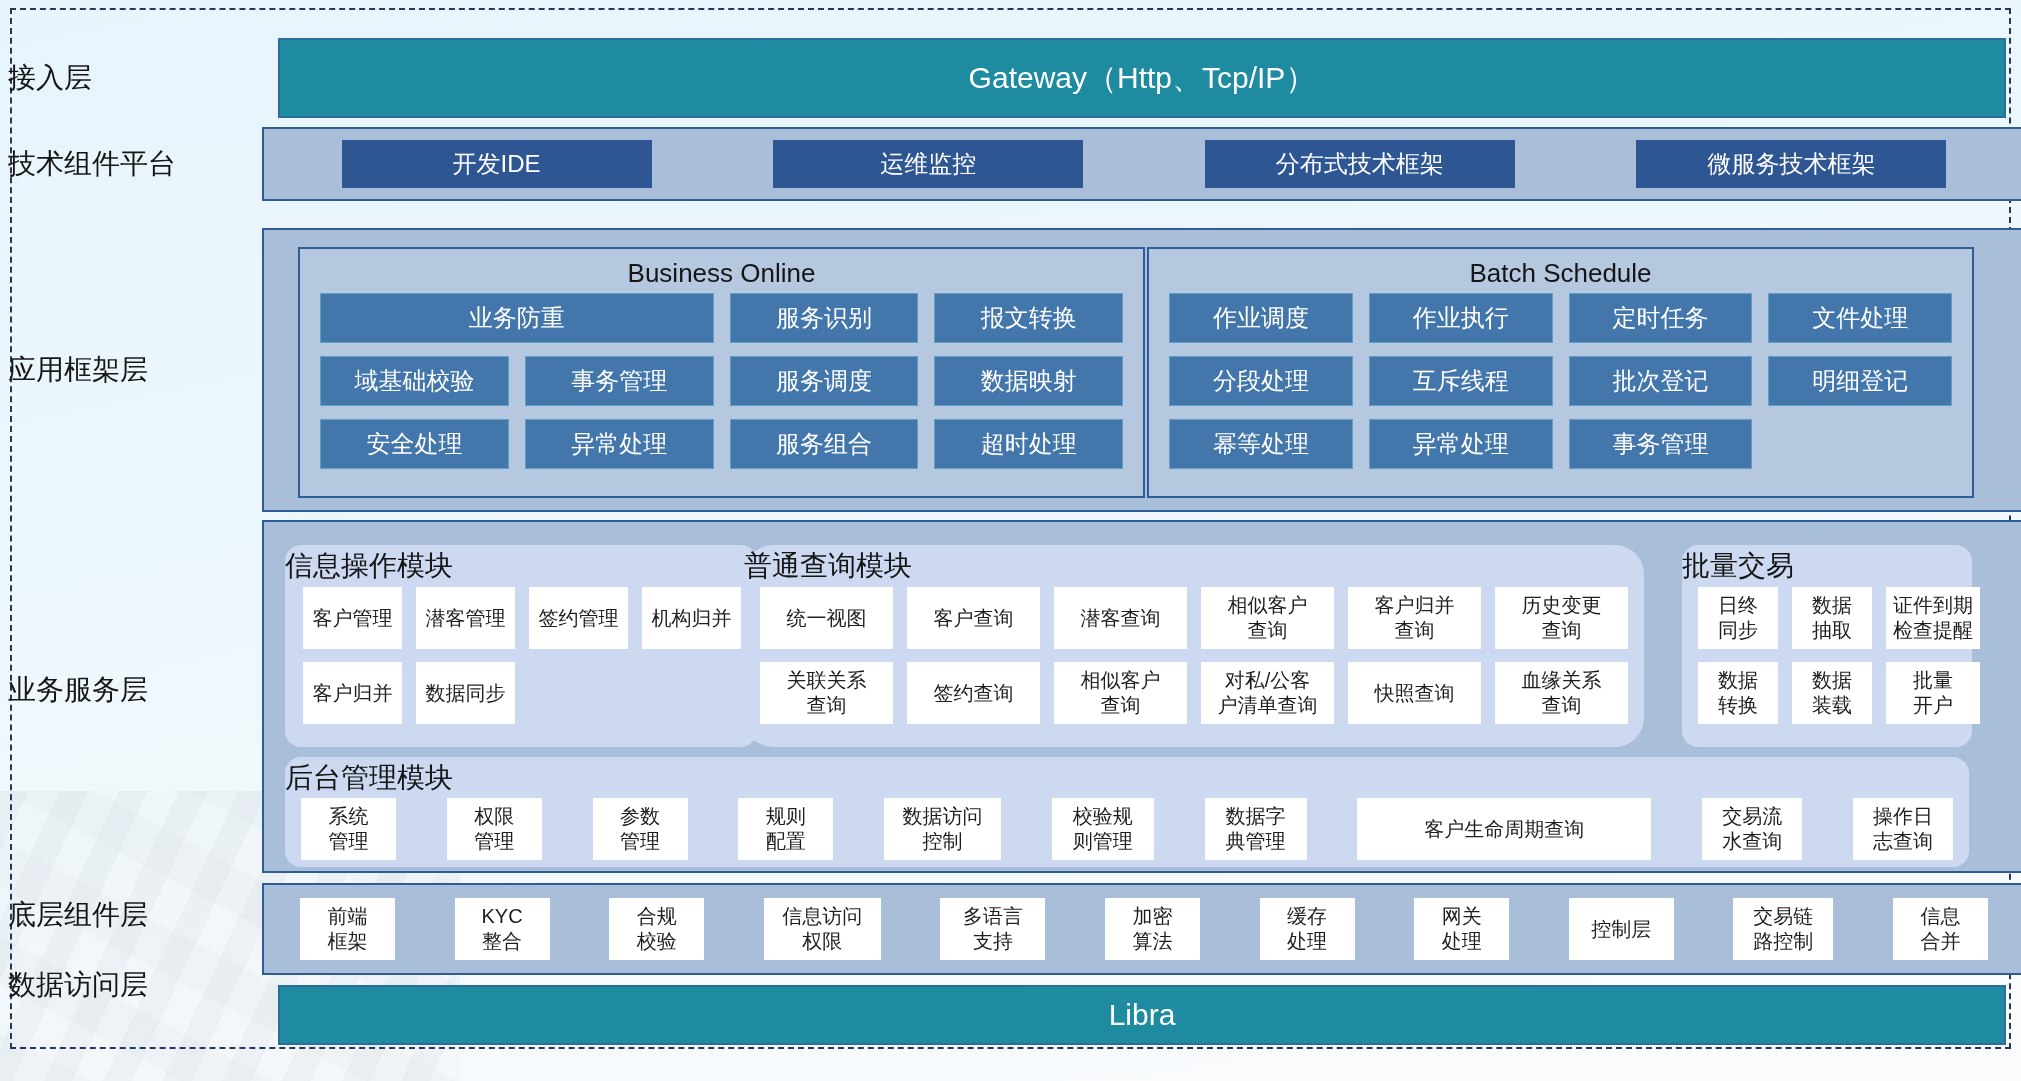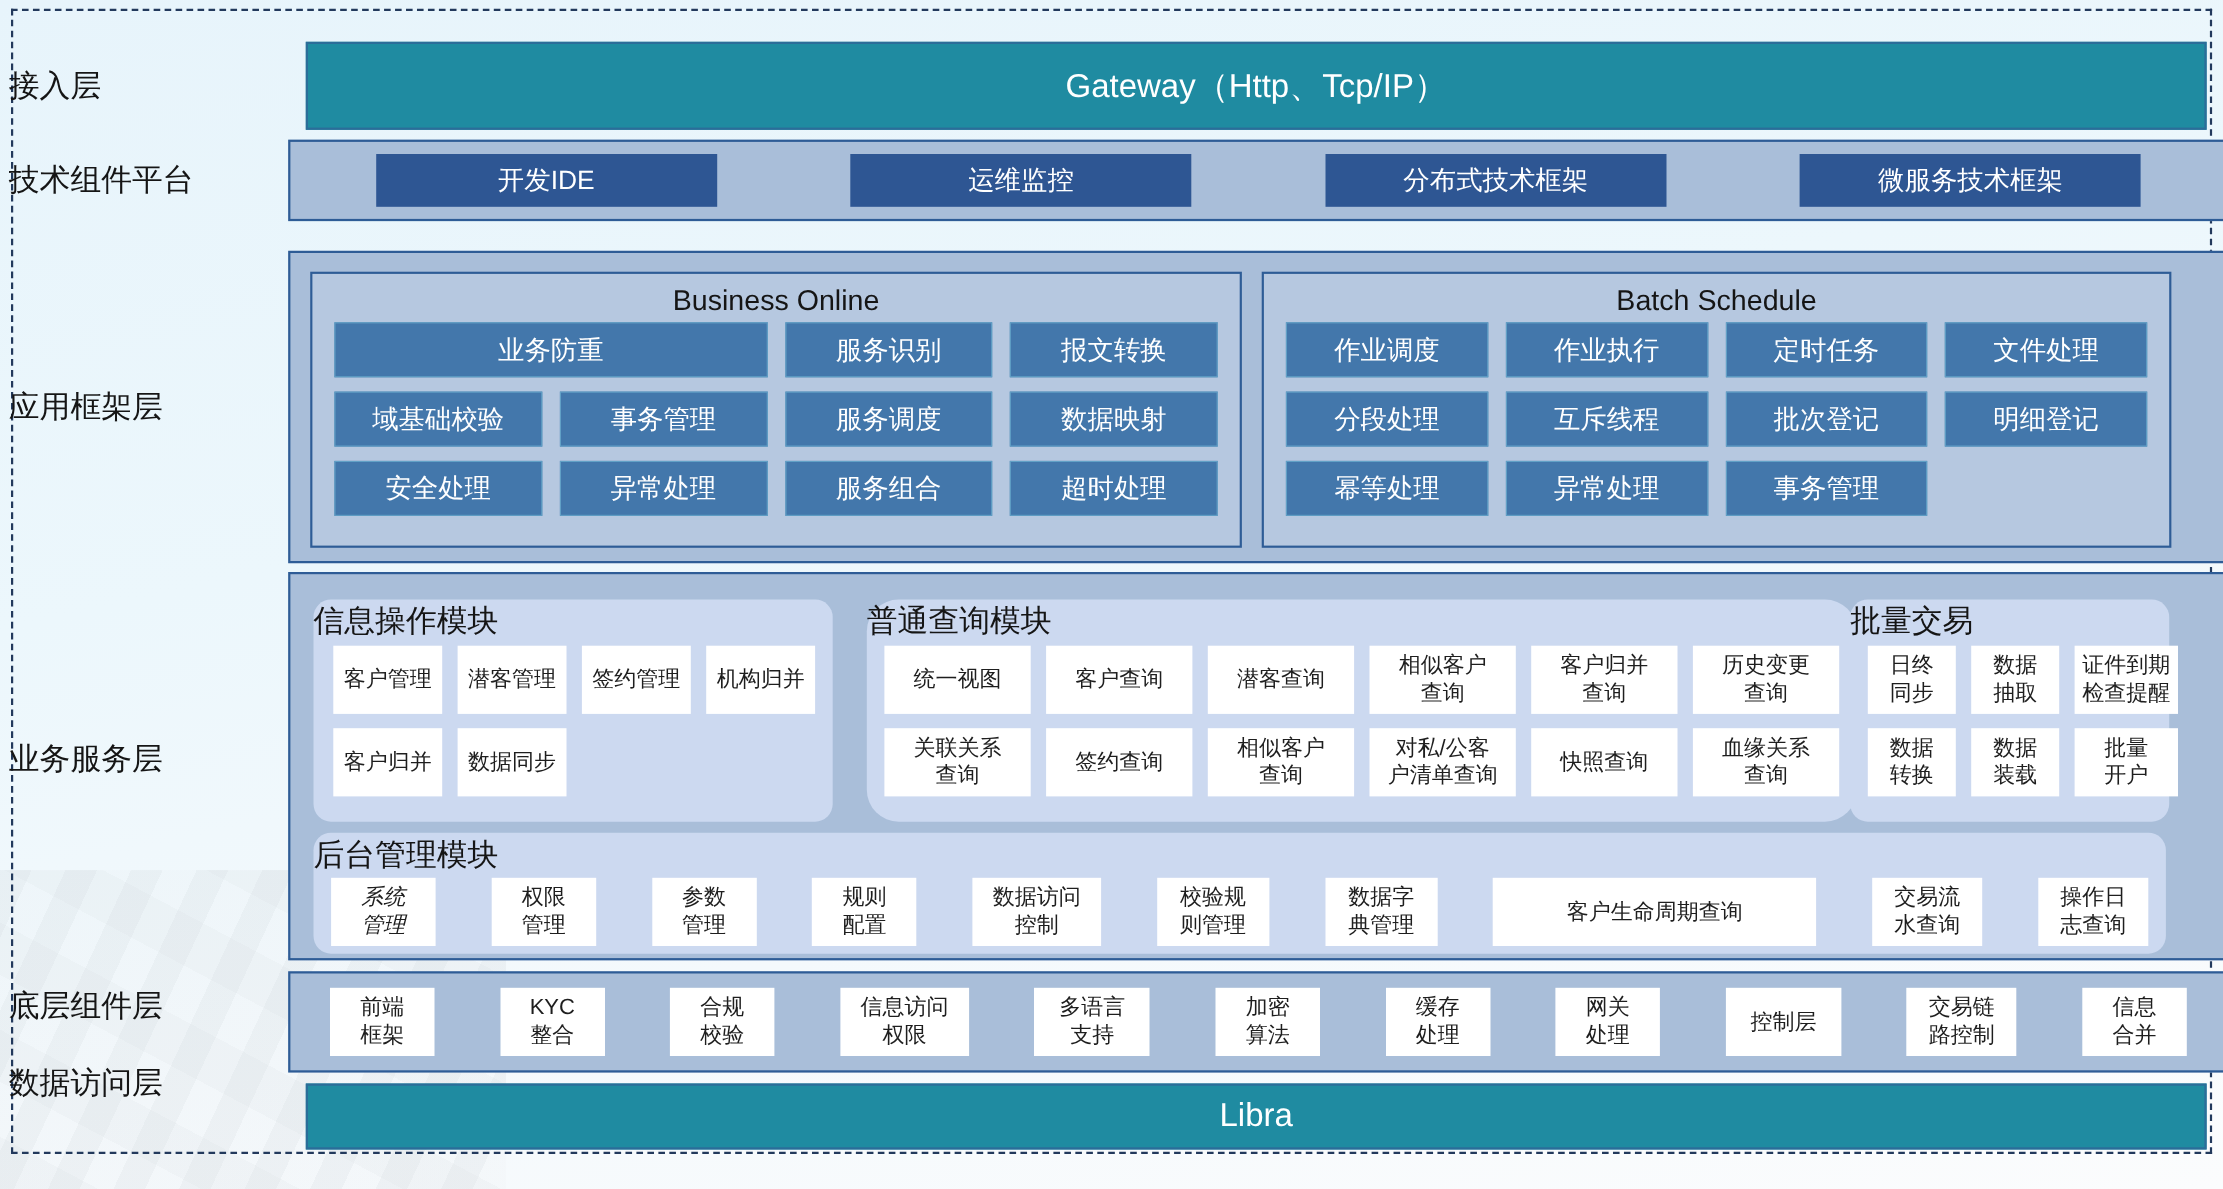--- a/index.html
+++ b/index.html
@@ -25,32 +25,32 @@
   .container{position:absolute;left:262px;width:1764px;background:var(--container);
     border:2px solid var(--container-border);box-sizing:border-box;gap:44px;}
   
   .tech-row{top:127px;height:74px;display:flex;align-items:center;justify-content:space-evenly;}
   .navy-btn{width:310px;height:48px;background:var(--navy-btn);color:#fff;font-size:24px;
     display:flex;align-items:center;justify-content:center;}
   
   .af-container{top:228px;height:284px;}
   .af-panel{position:absolute;top:17px;height:251px;background:var(--panel);
     border:2px solid var(--container-border);box-sizing:border-box;}
-  .af-panel.bo{left:18px;width:847px;}
+  .af-panel.bo{left:34px;width:847px;}
   .af-panel.bs{left:883px;width:827px;}
   .af-title{text-align:center;font-size:26px;height:42px;line-height:48px;color:var(--ink);}
   .af-grid{display:grid;grid-template-columns:repeat(4,1fr);grid-auto-rows:50px;gap:13px 16px;padding:2px 20px 0 20px;}
   .steel-btn{background:var(--steel-btn);border:1px solid var(--steel-border);color:#fff;font-size:24px;
     display:flex;align-items:center;justify-content:center;box-sizing:border-box;}
   
   .bs-container{top:520px;height:353px;}
   .soft-panel{position:absolute;background:var(--soft-panel);border-radius:16px;box-sizing:border-box;}
   .soft-title{font-size:28px;height:40px;line-height:46px;color:var(--ink);font-family:Liberation Mono, monospace;}
   .sp-info{left:21px;top:23px;width:472px;height:202px;}
-  .sp-query{left:524px;top:23px;width:900px;height:202px;border-radius:29px;}
+  .sp-query{left:480px;top:23px;width:900px;height:202px;border-radius:29px;}
   .sp-trade{left:1418px;top:23px;width:290px;height:202px;}
   .sp-admin{left:21px;top:235px;width:1684px;height:110px;}
   .soft-grid{display:grid;grid-auto-rows:62px;gap:13px 14px;padding:2px 16px 0 16px;}
   .cols3{grid-template-columns:repeat(4,1fr);padding-left:18px;}
   .cols6{grid-template-columns:repeat(6,1fr);}
   .trade-grid{grid-template-columns:80px 80px 94px;justify-content:space-between;}
   .chip{background:var(--chip-bg);color:#1e1e1e;font-size:20px;line-height:25px;
     display:flex;align-items:center;justify-content:center;text-align:center;white-space:pre-line;height:62px;}
   .flex-row{display:flex;justify-content:space-between;align-items:center;padding:0 16px;}
   .admin-row{height:64px;margin-top:0;}
@@ -167,21 +167,21 @@
 转换</div>
           <div class="chip">数据
 装载</div>
           <div class="chip">批量
 开户</div>
         </div>
     </div>
     <div class="soft-panel sp-admin">
       <div class="soft-title">后台管理模块</div>
       <div class="flex-row admin-row">
-          <div class="chip" style="width: 95px; flex: 0 0 95px; font-style: italic;">系统
+          <div class="chip" style="width: 95px; flex: 0 0 95px;">系统
 管理</div>
           <div class="chip" style="width: 95px; flex: 0 0 95px;">权限
 管理</div>
           <div class="chip" style="width: 95px; flex: 0 0 95px;">参数
 管理</div>
           <div class="chip" style="width: 95px; flex: 0 0 95px;">规则
 配置</div>
           <div class="chip" style="width: 117px; flex: 0 0 117px;">数据访问
 控制</div>
           <div class="chip" style="width: 102px; flex: 0 0 102px;">校验规

